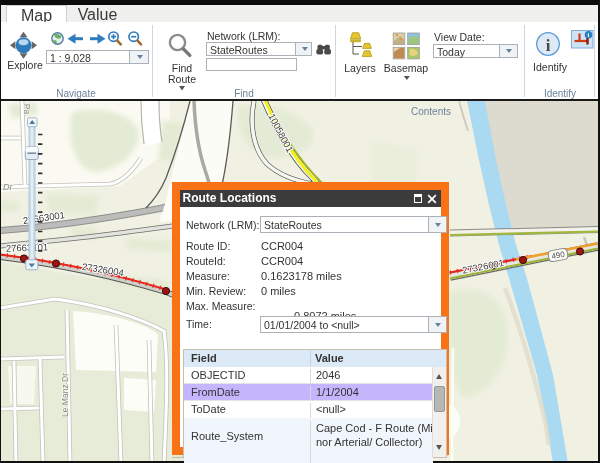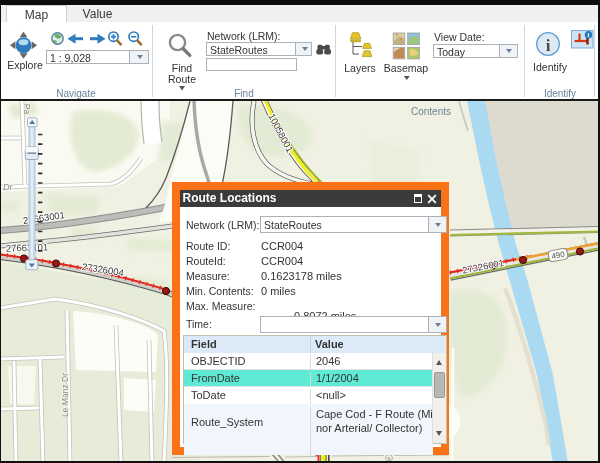--- a/index.html
+++ b/index.html
@@ -1,35 +1,35 @@
 <!DOCTYPE html>
 <html><head>
 <meta charset="utf-8">
 <style>
 html,body{margin:0;padding:0;}
 body{width:600px;height:463px;position:relative;overflow:hidden;font-family:"Liberation Sans",sans-serif;background:#fff;}
 .abs{position:absolute;}
 #topbar{left:0;top:0;width:600px;height:4.5px;background:#0c0c0c;}
 #tabstrip{left:1px;top:4.5px;width:597px;height:18px;background:#f0f0ee;border-bottom:1px solid #d8d8d4;box-sizing:border-box;}
-.tab{position:absolute;top:0;height:18px;font-size:12px;color:#3a3a3a;text-align:center;line-height:19px;}
+.tab{position:absolute;top:0;height:18px;font-size:16px;color:#3a3a3a;text-align:center;line-height:19px;}
 #tabMap{left:5px;width:61px;background:#fff;border:1px solid #cfcfcf;border-bottom:none;box-sizing:border-box;height:19px;}
 #ribbon{left:1px;top:22px;width:597px;height:77px;background:#fff;}
 .sep{position:absolute;top:3px;width:1px;height:72px;background:#ccd7df;}
 .grouplabel{position:absolute;top:66px;font-size:10px;color:#6b8299;text-align:center;}
 .rtext{position:absolute;font-size:10.5px;color:#333;}
 .combo{position:absolute;background:#fff;border:1px solid #abb1b9;box-sizing:border-box;font-size:10.5px;color:#333;}
 .combo .ctext{position:absolute;left:3px;top:0;line-height:12px;white-space:nowrap;}
 .cbtn{position:absolute;right:0;top:0;bottom:0;width:17px;background:#f0f3f6;border-left:1px solid #abb1b9;}
 .carr{position:absolute;right:5px;top:50%;margin-top:-2px;width:0;height:0;border-left:3.5px solid transparent;border-right:3.5px solid transparent;border-top:4.5px solid #64809f;}
 #ribline{left:0;top:99px;width:600px;height:2px;background:#1a1a1a;}
 #dialog{left:172px;top:182px;width:277px;height:273px;background:#fff;border:8px solid #f97316;box-sizing:border-box;z-index:10;}
 #dtitle{position:absolute;left:0;top:0;right:0;height:16.5px;background:#3b3b3b;color:#fff;font-size:12px;font-weight:bold;line-height:17px;padding-left:2.5px;}
 .dlab{position:absolute;left:6px;font-size:10.5px;color:#333;white-space:nowrap;}
 .dval{position:absolute;left:81px;font-size:11px;color:#333;white-space:nowrap;}
-#dtable{position:absolute;left:3px;top:145px;width:264px;height:109px;border:1px solid #c4bfae;box-sizing:border-box;font-size:11px;color:#333;padding-left:8px;}
+#dtable{position:absolute;left:3px;top:159px;width:264px;height:109px;border:1px solid #c4bfae;box-sizing:border-box;font-size:11px;color:#333;padding-left:8px;}
 .trow{position:absolute;left:0;width:249px;}
 .tfield{position:absolute;left:7px;top:2px;}
 .tvalue{position:absolute;left:126px;top:2px;padding-left:5px;box-sizing:border-box;border-left:1px solid #d9d9d9;height:100%;width:123px;}
 #leftborder{left:0;top:0;width:1px;height:463px;background:#111;}
 #rightborder{left:598px;top:0;width:2px;height:463px;background:#111;}
 #botborder{left:0;top:461px;width:600px;height:2px;background:#111;}
 </style>
 </head>
 <body>
 
@@ -336,41 +336,42 @@
       <span class="cbtn">
         <span class="carr"></span>
       </span>
     </div>
  <div class="dlab" style="top:50px;">Route ID:</div>
     <div class="dval" style="top:50px;">CCR004</div>
  <div class="dlab" style="top:65px;">RouteId:</div>
     <div class="dval" style="top:65px;">CCR004</div>
  <div class="dlab" style="top:80px;">Measure:</div>
     <div class="dval" style="top:80px;">0.1623178 miles</div>
- <div class="dlab" style="top:95px;">Min. Contents:</div>
+ <div class="dlab" style="top:95px;">Min. Review:</div>
     <div class="dval" style="top:95px;">0 miles</div>
  <div class="dlab" style="top:110px;">Max. Measure:</div>
     <div class="dval" style="top:120px;margin-left:33px;">0.8072 miles</div>
  <div class="dlab" style="top:128px;">Time:</div>
  <div class="combo" style="left:80px;top:126px;width:187px;height:17px;">
+      <span class="ctext" style="top:2px;">01/01/2004 to &lt;null&gt;</span>
       <span class="cbtn">
         <span class="carr"></span>
       </span>
     </div>
  <div id="dtable">
   <div style="position:absolute;left:0;top:0;width:262px;height:17px;background:#dcE9f6;border-bottom:1px solid #c2d2e2;font-weight:bold;">
     <span style="position:absolute;left:7px;top:2px;">Field</span>
         <span style="position:absolute;left:131px;top:2px;">Value</span>
     <span style="position:absolute;left:126px;top:0;width:1px;height:17px;background:#c6d4e4;"></span>
   </div>
   <div class="trow" style="top:17px;height:17px;background:#fff;border-bottom:1px solid #e4e4e4;box-sizing:border-box;">
         <span class="tfield">OBJECTID</span>
         <span class="tvalue">2046</span>
       </div>
-  <div class="trow" style="top:34px;height:17px;background:#5eead4;border-bottom:1px solid #e4e4e4;box-sizing:border-box;">
+  <div class="trow" style="top:34px;height:17px;background:#c4b5fd;border-bottom:1px solid #e4e4e4;box-sizing:border-box;">
         <span class="tfield">FromDate</span>
         <span class="tvalue">1/1/2004</span>
       </div>
   <div class="trow" style="top:51px;height:33px;background:#fff;border-bottom:1px solid #e4e4e4;box-sizing:border-box;">
         <span class="tfield">ToDate</span>
         <span class="tvalue">&lt;null&gt;</span>
       </div>
   <div class="trow" style="top:68px;height:51px;background:#f0f6fc;">
         <span class="tfield" style="top:12px;">Route_System</span>
         <span class="tvalue" style="line-height:14px;top:3px;">Cape Cod - F Route (Mi<br>nor Arterial/ Collector)</span>

